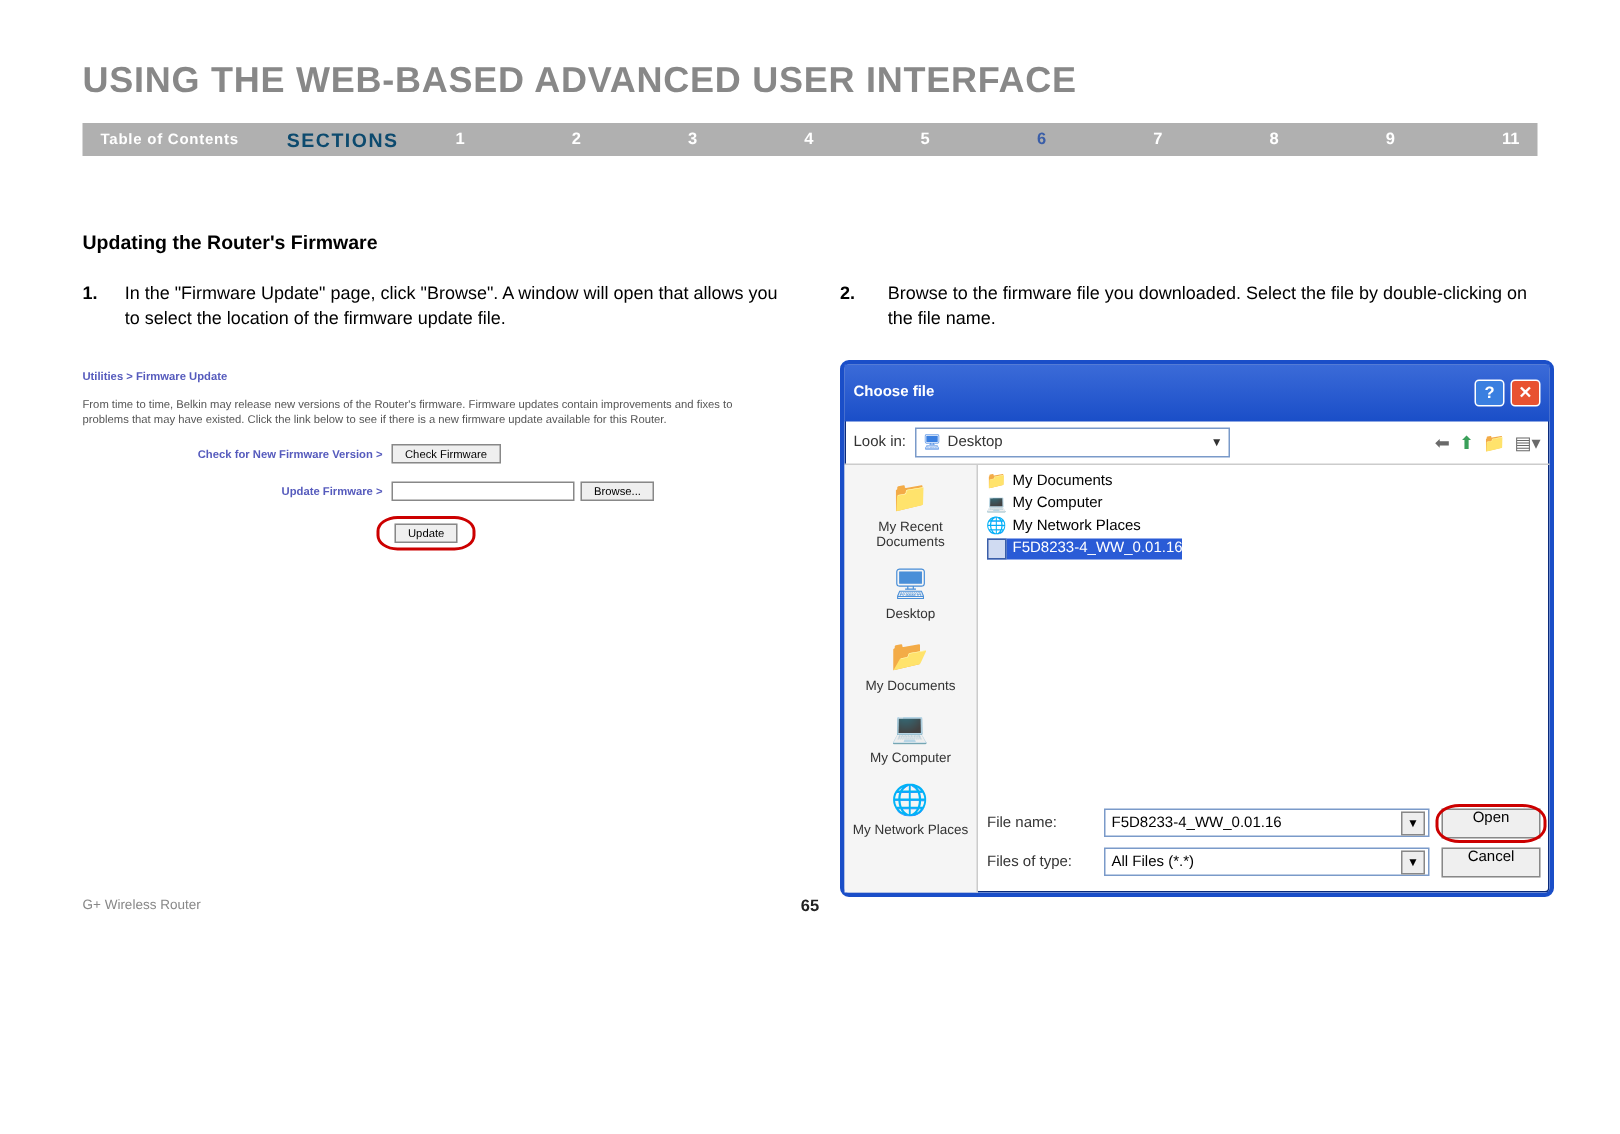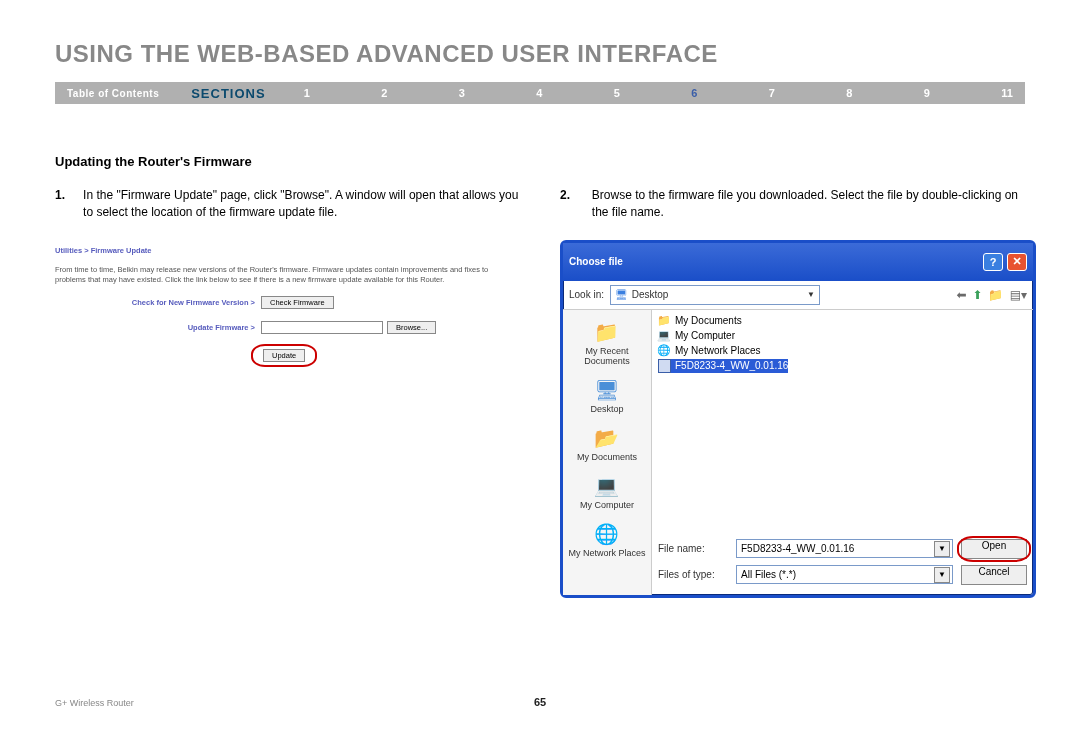--- a/index.html
+++ b/index.html
@@ -289,23 +289,22 @@
   .dlg-btn.highlight::after {
     content:"";
     position:absolute;
     border:2px solid #c00;
     border-radius: 16px / 11px;
     left:-5px; right:-5px; top:-4px; bottom:-4px;
     pointer-events:none;
   }
 
   .footer {
-    margin-top: 100px;
-    display:flex;
-    align-items:flex-end;
+    display:flex;
+    align-items:flex-start;
     font-size:9px;
     color:#888;
   }
   .footer .pg {
     position:absolute;
     left:50%;
     transform:translateX(-50%);
     font-weight:bold;
     color:#222;
     font-size:11px;

